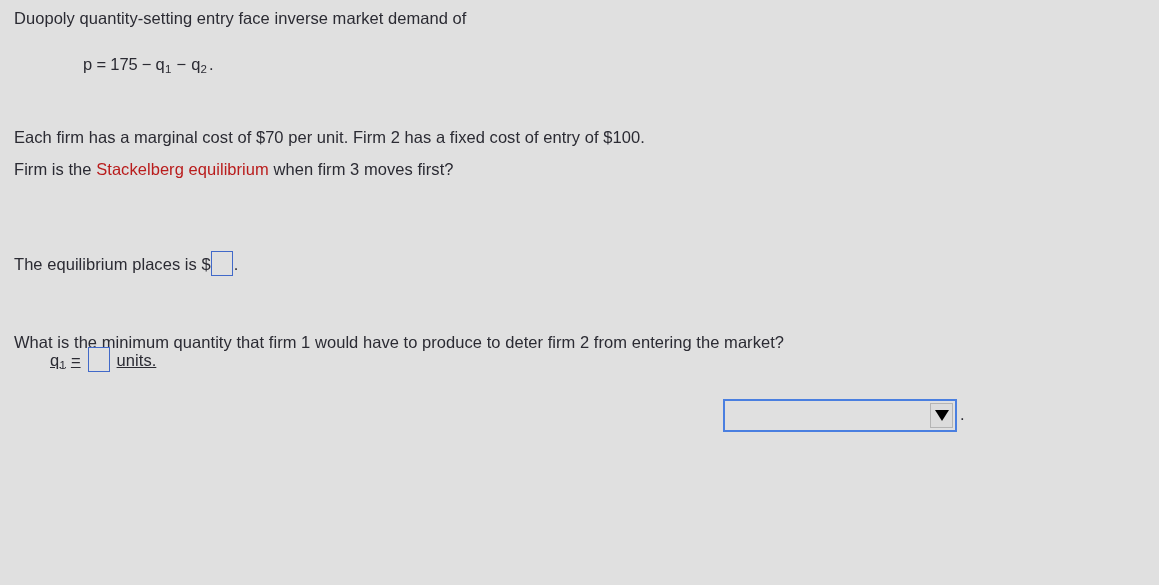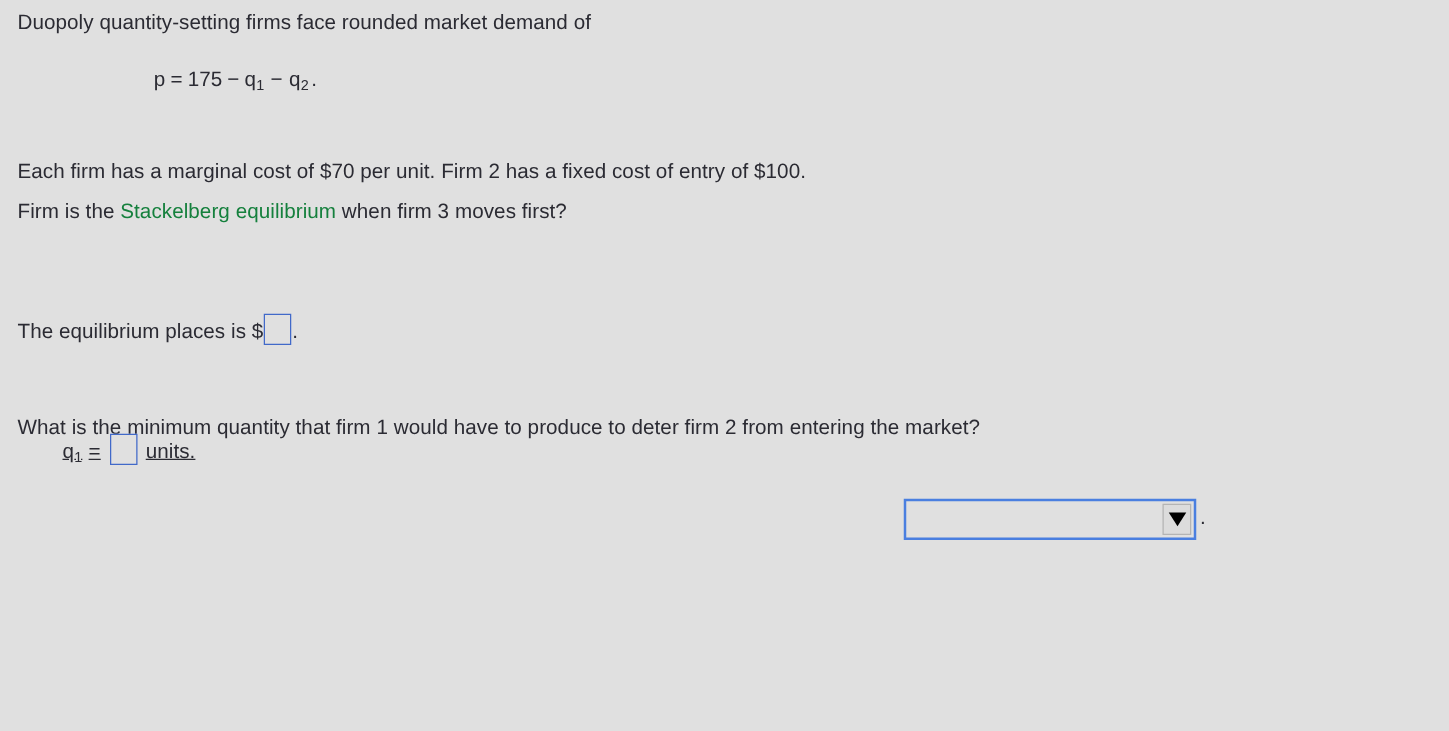--- a/index.html
+++ b/index.html
@@ -27,24 +27,23 @@
     white-space: nowrap;
     font-size: 16.5px;
     line-height: 20px;
     letter-spacing: 0.05px;
   }
   .indent {
     left: 50px;
   }
   .eq-indent {
     left: 83px;
-    margin-left: 40px;
   }
   .muted {
-    color: #15803d;
+    color: #b91c1c;
   }
   .ital {
     font-style: italic;
     font-weight: 600;
     letter-spacing: -0.1px;
   }
   sub {
     font-size: 11.5px;
     line-height: 0;
     vertical-align: -0.28em;
@@ -112,21 +111,21 @@
     left: 960px;
     top: 405px;
     font-size: 16.5px;
   }
 </style>
 </head>
 <body>
 
 <div class="page">
 
-  <div class="line" style="top:8px;">Duopoly quantity-setting firms face rounded market demand of</div>
+  <div class="line" style="top:8px;">Duopoly quantity-setting entry face inverse market demand of</div>
 
   <div class="line eq-indent" style="top:54px;">
     <span class="var">p</span><span style="margin:0 4px;">=</span><span>175</span><span style="margin:0 4px;">−</span><span class="var">q</span><sub>1</sub><span style="margin:0 5px;">−</span><span class="var">q</span><sub>2</sub><span style="margin-left:2px;">.</span>
   </div>
 
   <div class="line" style="top:127px;">Each firm has a marginal cost of $70 per unit.  Firm 2 has a fixed cost of entry of $100.</div>
 
   <div class="line" style="top:159px;">
     <span>Firm is the </span><span class="muted">Stackelberg equilibrium</span><span> when firm 3 moves first?</span>
   </div>

